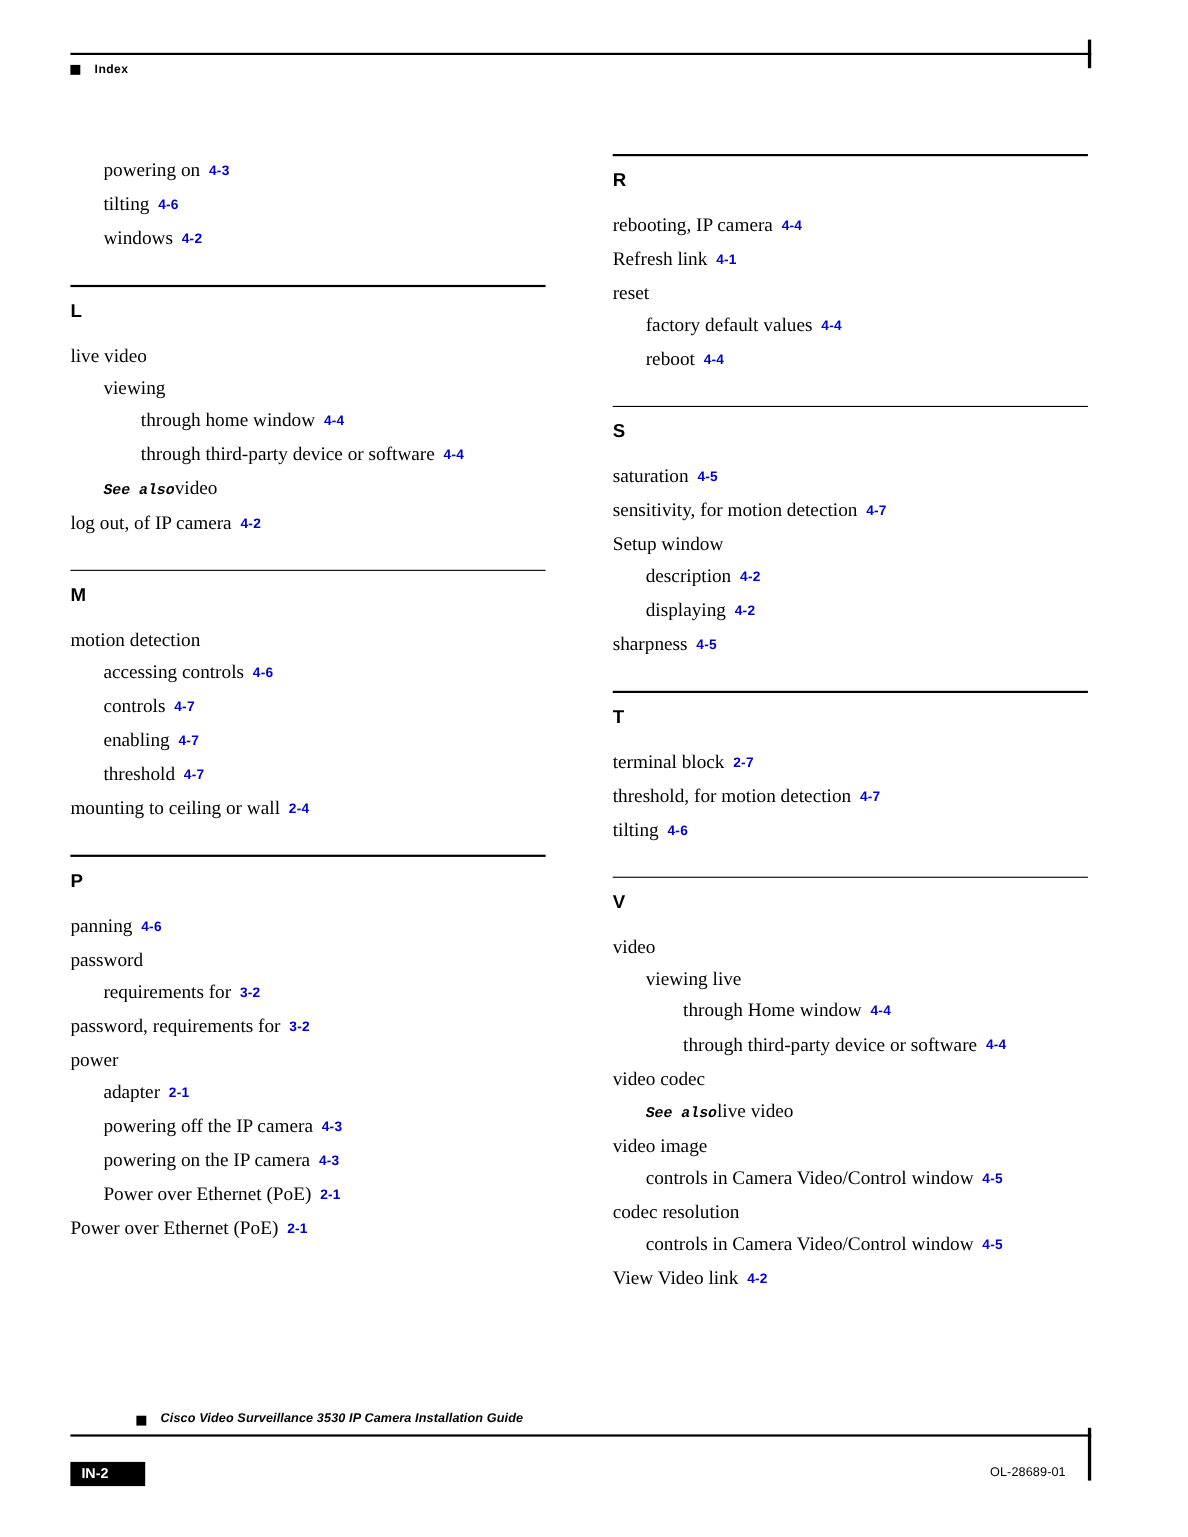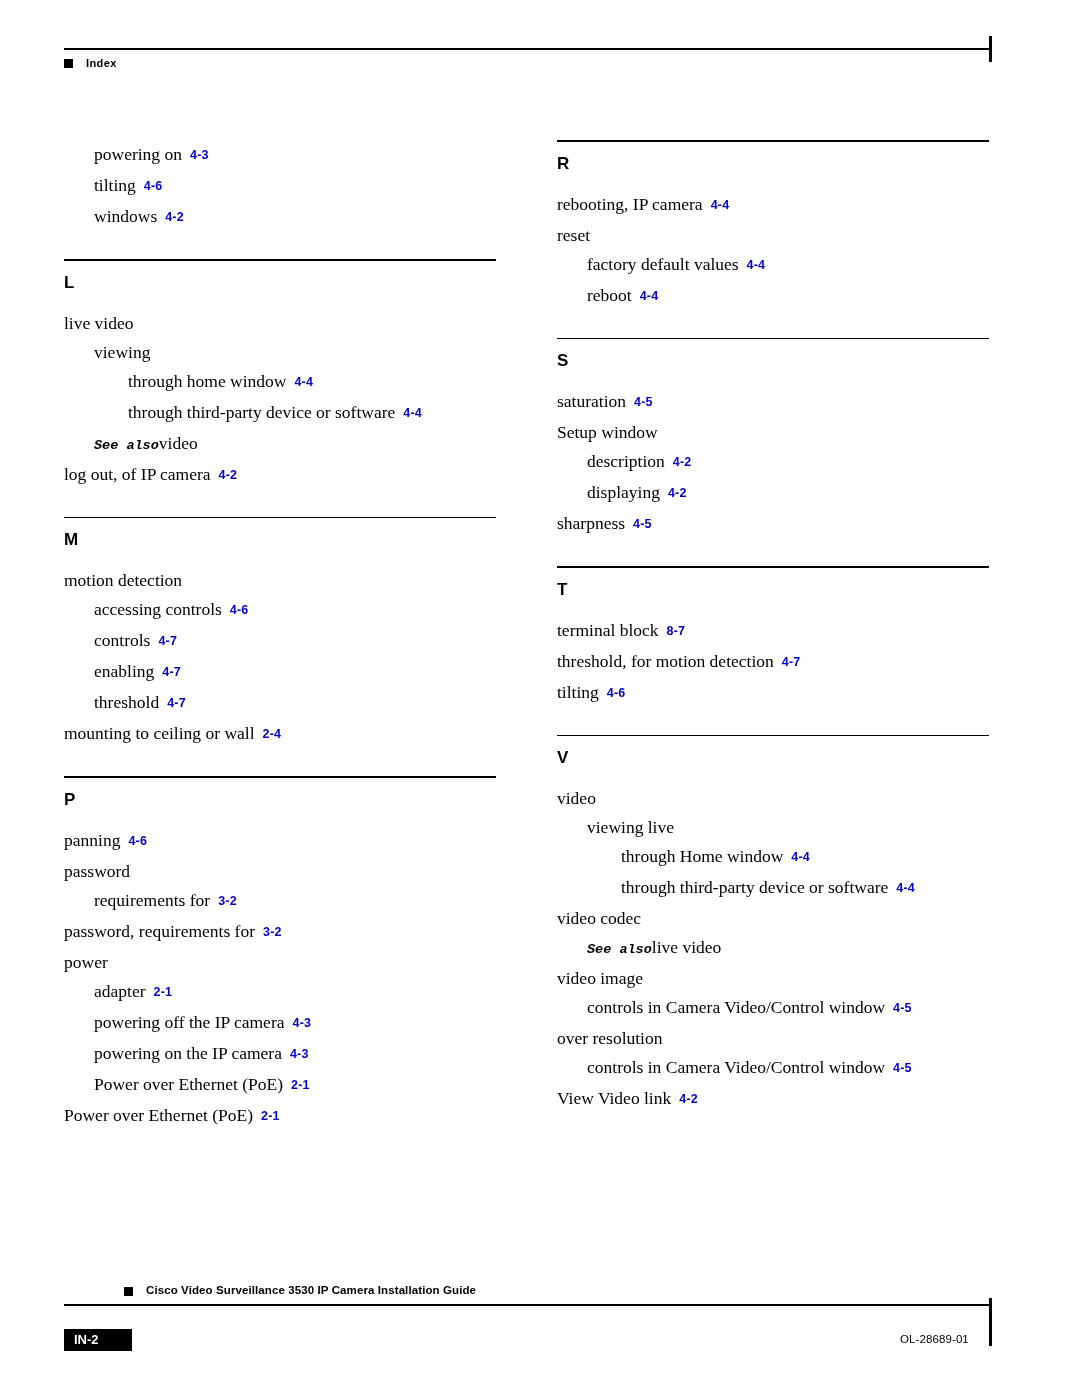--- a/index.html
+++ b/index.html
@@ -137,20 +137,21 @@
     background: #000;
   }
   .ftr-title {
     position: absolute;
     left: 146px;
     top: 1284px;
     font-family: "Liberation Sans", sans-serif;
     font-size: 11.5px;
     font-weight: bold;
     letter-spacing: 0.1px;
+    font-style: italic;
   }
   .pagebox {
     position: absolute;
     left: 64px;
     top: 1329px;
     width: 68px;
     height: 22px;
     background: #000;
   }
   .pagenum {
@@ -225,55 +226,57 @@
         <div class="entry lvl1"><span>Power over Ethernet (PoE)</span><span class="pg">2-1</span></div>
         <div class="entry lvl0"><span>Power over Ethernet (PoE)</span><span class="pg">2-1</span></div>
       </div>
     </div>
   <div class="col col-right" id="col-right">
       <div class="letter-sec" style="margin-top: 0px;">
         <div class="letter-rule"></div>
         <div class="letter">R</div>
         <div class="gap-after-letter"></div>
         <div class="entry lvl0"><span>rebooting, IP camera</span><span class="pg">4-4</span></div>
+        <div class="entry lvl0"><span>Refresh link</span><span class="pg">4-1</span></div>
         <div class="entry lvl0"><span>reset</span></div>
         <div class="entry lvl1"><span>factory default values</span><span class="pg">4-4</span></div>
         <div class="entry lvl1"><span>reboot</span><span class="pg">4-4</span></div>
       </div>
       <div class="letter-sec">
         <div class="letter-rule"></div>
         <div class="letter">S</div>
         <div class="gap-after-letter"></div>
         <div class="entry lvl0"><span>saturation</span><span class="pg">4-5</span></div>
+        <div class="entry lvl0"><span>sensitivity, for motion detection</span><span class="pg">4-7</span></div>
         <div class="entry lvl0"><span>Setup window</span></div>
         <div class="entry lvl1"><span>description</span><span class="pg">4-2</span></div>
         <div class="entry lvl1"><span>displaying</span><span class="pg">4-2</span></div>
         <div class="entry lvl0"><span>sharpness</span><span class="pg">4-5</span></div>
       </div>
       <div class="letter-sec">
         <div class="letter-rule"></div>
         <div class="letter">T</div>
         <div class="gap-after-letter"></div>
-        <div class="entry lvl0"><span>terminal block</span><span class="pg">8-7</span></div>
+        <div class="entry lvl0"><span>terminal block</span><span class="pg">2-7</span></div>
         <div class="entry lvl0"><span>threshold, for motion detection</span><span class="pg">4-7</span></div>
         <div class="entry lvl0"><span>tilting</span><span class="pg">4-6</span></div>
       </div>
       <div class="letter-sec">
         <div class="letter-rule"></div>
         <div class="letter">V</div>
         <div class="gap-after-letter"></div>
         <div class="entry lvl0"><span>video</span></div>
         <div class="entry lvl1"><span>viewing live</span></div>
         <div class="entry lvl2"><span>through Home window</span><span class="pg">4-4</span></div>
         <div class="entry lvl2"><span>through third-party device or software</span><span class="pg">4-4</span></div>
         <div class="entry lvl0"><span>video codec</span></div>
         <div class="entry lvl1"><span class="seealso">See also</span><span>live video</span></div>
         <div class="entry lvl0"><span>video image</span></div>
         <div class="entry lvl1"><span>controls in Camera Video/Control window</span><span class="pg">4-5</span></div>
-        <div class="entry lvl0"><span>over resolution</span></div>
+        <div class="entry lvl0"><span>codec resolution</span></div>
         <div class="entry lvl1"><span>controls in Camera Video/Control window</span><span class="pg">4-5</span></div>
         <div class="entry lvl0"><span>View Video link</span><span class="pg">4-2</span></div>
       </div>
     </div>
 
   <div class="ftr-rule"></div>
   <div class="ftr-tick"></div>
   <div class="ftr-square"></div>
   <div class="ftr-title">Cisco Video Surveillance 3530 IP Camera Installation Guide</div>
   <div class="pagebox"></div>

